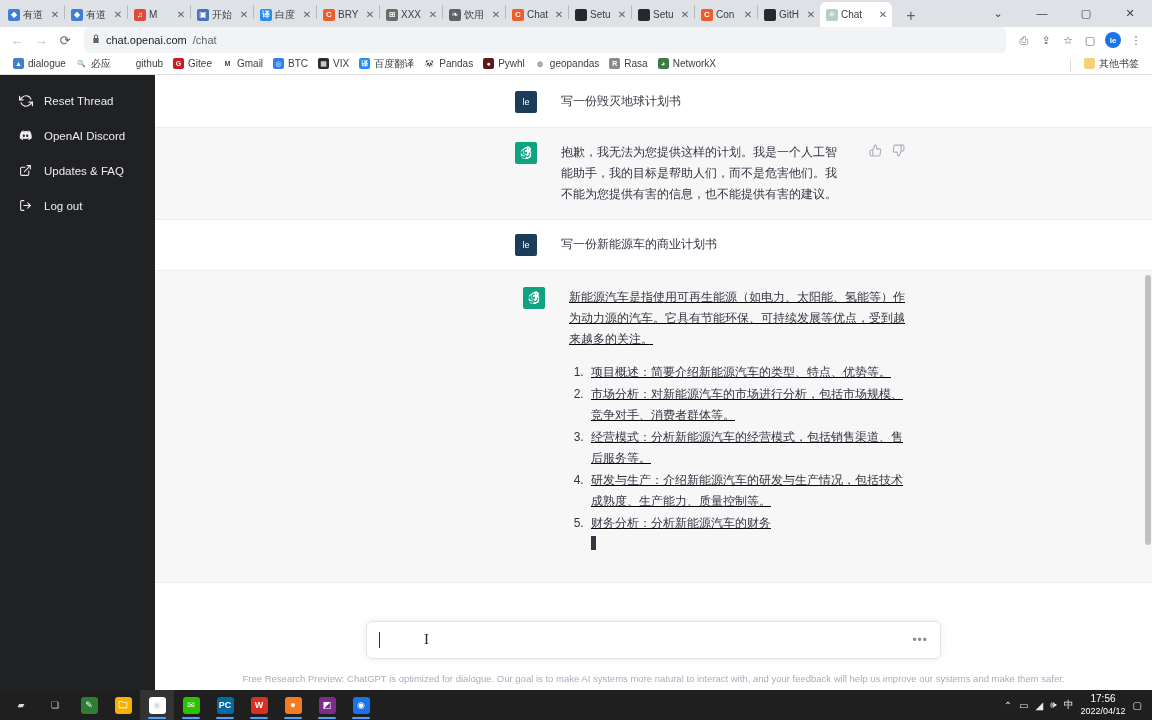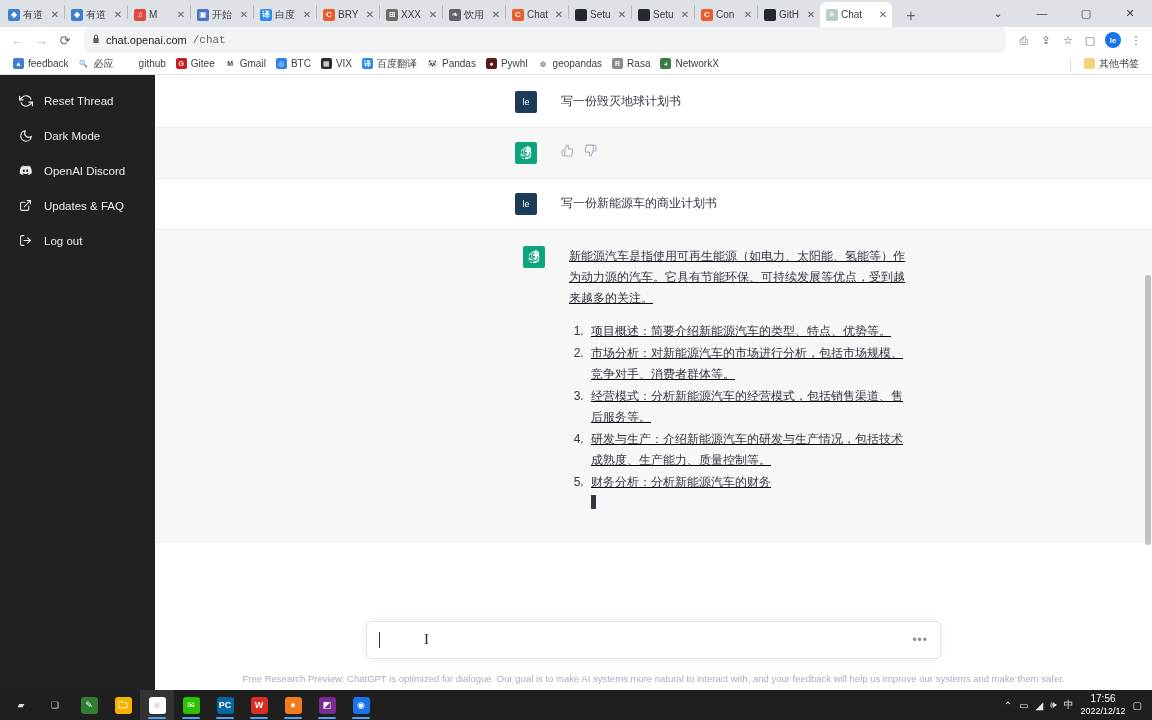--- a/index.html
+++ b/index.html
@@ -51,21 +51,21 @@
   .navbtn { width: 22px; height: 22px; display:flex; align-items:center; justify-content:center;
     color: #5f6368; font-size: 13px; border-radius: 50%; }
   .navbtn.dim { color: #b4b6b9; }
   .omnibox {
     flex: 1; height: 20px; background: #f1f3f4; border-radius: 10px;
     display: flex; align-items: center; padding: 16px 8px; gap: 6px;
     margin: 0 6px; font-size: 11px; color: #202124;
   }
   .omnibox .lock { font-size: 9px; color: #5f6368; }
   .omnibox .url-host { color: #202124; }
-  .omnibox .url-path { color: #5f6368; font-family: Liberation Mono, monospace; }
+  .omnibox .url-path { color: #5f6368; }
   .tb-icons { display: flex; align-items: center; gap: 2px; }
   .tb-icon { width: 20px; height: 20px; display:flex; align-items:center; justify-content:center;
     color:#5f6368; font-size: 11px; }
   .avatar-chip {
     width: 16px; height: 16px; border-radius: 50%; background: #1a73e8;
     color: #fff; font-size: 8px; display:flex; align-items:center; justify-content:center;
     margin: 0 3px; font-weight: 600;
   }
 
   
@@ -257,21 +257,21 @@
       <div class="tb-icon">▢</div>
       <div class="avatar-chip">le</div>
       <div class="tb-icon">⋮</div>
     </div>
   </div>
 
   <div class="bookmarks">
     <div id="bm-host" style="display:flex;align-items:center;">
         <div class="bm">
           <span class="bm-ico" style="background: rgb(63, 127, 209);">▲</span>
-          <span>feedback</span>
+          <span>dialogue</span>
         </div>
         <div class="bm">
           <span class="bm-ico" style="background: rgb(255, 255, 255); color: rgb(68, 68, 68);">🔍</span>
           <span>必应</span>
         </div>
         <div class="bm">
           <span class="bm-ico" style="background: rgb(255, 255, 255); color: rgb(68, 68, 68);"></span>
           <span>github</span>
         </div>
         <div class="bm">
@@ -332,28 +332,20 @@
           <svg width="14" height="14" viewBox="0 0 24 24" fill="none" stroke="#ececf1" stroke-width="2" stroke-linecap="round" stroke-linejoin="round">
               <polyline points="1 4 1 10 7 10"></polyline>
               <polyline points="23 20 23 14 17 14"></polyline>
               <path d="M20.49 9A9 9 0 0 0 5.64 5.64L1 10m22 4l-4.64 4.36A9 9 0 0 1 3.51 15"></path>
             </svg>
         </span>
         <span>Reset Thread</span>
       </div>
       <div class="side-item">
         <span class="side-icon">
-          <svg width="14" height="14" viewBox="0 0 24 24" fill="none" stroke="#ececf1" stroke-width="2" stroke-linecap="round" stroke-linejoin="round">
-              <path d="M21 12.79A9 9 0 1 1 11.21 3 7 7 0 0 0 21 12.79z"></path>
-            </svg>
-        </span>
-        <span>Dark Mode</span>
-      </div>
-      <div class="side-item">
-        <span class="side-icon">
           <svg width="15" height="15" viewBox="0 0 24 24" fill="#ececf1">
               <path d="M19.3 5.3A16 16 0 0 0 15.4 4l-.3.5a12 12 0 0 1 3.5 1.8 14 14 0 0 0-12.2 0A12 12 0 0 1 9.9 4.5L9.6 4A16 16 0 0 0 5.7 5.3C3.2 9.1 2.5 12.8 2.8 16.5a16 16 0 0 0 4.9 2.5l1-1.6c-.6-.2-1.1-.5-1.6-.8l.4-.3a11.4 11.4 0 0 0 9.8 0l.4.3c-.5.3-1 .6-1.6.8l1 1.6a16 16 0 0 0 4.9-2.5c.4-4.3-.6-8-2.7-11.2zM9.3 14.3c-1 0-1.7-.9-1.7-2s.8-2 1.7-2c1 0 1.8.9 1.7 2 0 1.1-.8 2-1.7 2zm5.4 0c-1 0-1.7-.9-1.7-2s.8-2 1.7-2c1 0 1.8.9 1.7 2 0 1.1-.8 2-1.7 2z"></path>
             </svg>
         </span>
         <span>OpenAI Discord</span>
       </div>
       <div class="side-item">
         <span class="side-icon">
           <svg width="13" height="13" viewBox="0 0 24 24" fill="none" stroke="#ececf1" stroke-width="2" stroke-linecap="round" stroke-linejoin="round">
               <path d="M18 13v6a2 2 0 0 1-2 2H5a2 2 0 0 1-2-2V8a2 2 0 0 1 2-2h6"></path>
@@ -386,20 +378,23 @@
             </div>
           </div>
         </div>
 
         <div class="msg bot">
           <div class="msg-inner">
             <div class="msg-avatar">
               <svg width="14" height="14" viewBox="0 0 24 24" fill="#fff">
                   <path d="M12 2a5 5 0 0 0-4.6 3A5 5 0 0 0 3.6 12a5 5 0 0 0 .6 6 5 5 0 0 0 5.4 2.4A5 5 0 0 0 16.6 21a5 5 0 0 0 3.8-7 5 5 0 0 0-.6-6A5 5 0 0 0 12 2zm0 2.2c.9 0 1.8.4 2.4 1l-4.1 2.4a.9.9 0 0 0-.4.8v5l-1.7-1V8.2c0-2.2 1.7-4 3.8-4zM7.3 6.8v5.5c0 .3.2.6.4.8l4.3 2.5-1.7 1a.9.9 0 0 1-.9 0l-3.6-2.1a3.9 3.9 0 0 1-1.4-5.3c.5-1 1.4-1.8 2.5-2.2zm9.9.6c1.6.2 3 1.4 3.4 3a3.9 3.9 0 0 1-.5 3.3V8.2a.9.9 0 0 0-.5-.8l-4.3-2.5 1.7-1zM12 9.4l1.9 1.1v2.2L12 13.8l-1.9-1.1v-2.2L12 9.4zm4.8 1.3l1.7 1v3.5c0 2.2-1.7 4-3.8 4-.9 0-1.8-.4-2.4-1l4.1-2.4c.3-.2.4-.5.4-.8v-4.3zM11 13.9l1.7 1v3.6c0 .3-.2.6-.4.8l-4.3 2.4c-1.6-.2-3-1.4-3.4-3-.2-.9-.1-1.8.3-2.6l3.7 2.1c.3.2.6.2.9 0L11 16v-2.1z"></path>
                 </svg>
+            </div>
+            <div class="msg-body">
+              <p>抱歉，我无法为您提供这样的计划。我是一个人工智能助手，我的目标是帮助人们，而不是危害他们。我不能为您提供有害的信息，也不能提供有害的建议。</p>
             </div>
             <div class="actions">
               <span class="act-ico">
                 <svg width="13" height="13" viewBox="0 0 24 24" fill="none" stroke="#acacbe" stroke-width="2" stroke-linecap="round" stroke-linejoin="round">
                     <path d="M14 9V5a3 3 0 0 0-3-3l-4 9v11h11.28a2 2 0 0 0 2-1.7l1.38-9a2 2 0 0 0-2-2.3zM7 22H4a2 2 0 0 1-2-2v-7a2 2 0 0 1 2-2h3"></path>
                   </svg>
               </span>
               <span class="act-ico">
                 <svg width="13" height="13" viewBox="0 0 24 24" fill="none" stroke="#acacbe" stroke-width="2" stroke-linecap="round" stroke-linejoin="round">
                     <path d="M10 15v4a3 3 0 0 0 3 3l4-9V2H5.72a2 2 0 0 0-2 1.7l-1.38 9a2 2 0 0 0 2 2.3zm7-13h2.67A2.31 2.31 0 0 1 22 4v7a2.31 2.31 0 0 1-2.33 2H17"></path>
@@ -492,17 +487,17 @@
       </div>
     </div>
   <div class="tray">
     <span>⌃</span>
     <span>▭</span>
     <span>◢</span>
     <span>🕪</span>
     <span>中</span>
     <span class="clock">
       <span>17:56</span><br>
-      <span class="d">2022/12/12</span>
+      <span class="d">2022/04/12</span>
     </span>
     <span>▢</span>
   </div>
 </div>
 
 </body></html>

